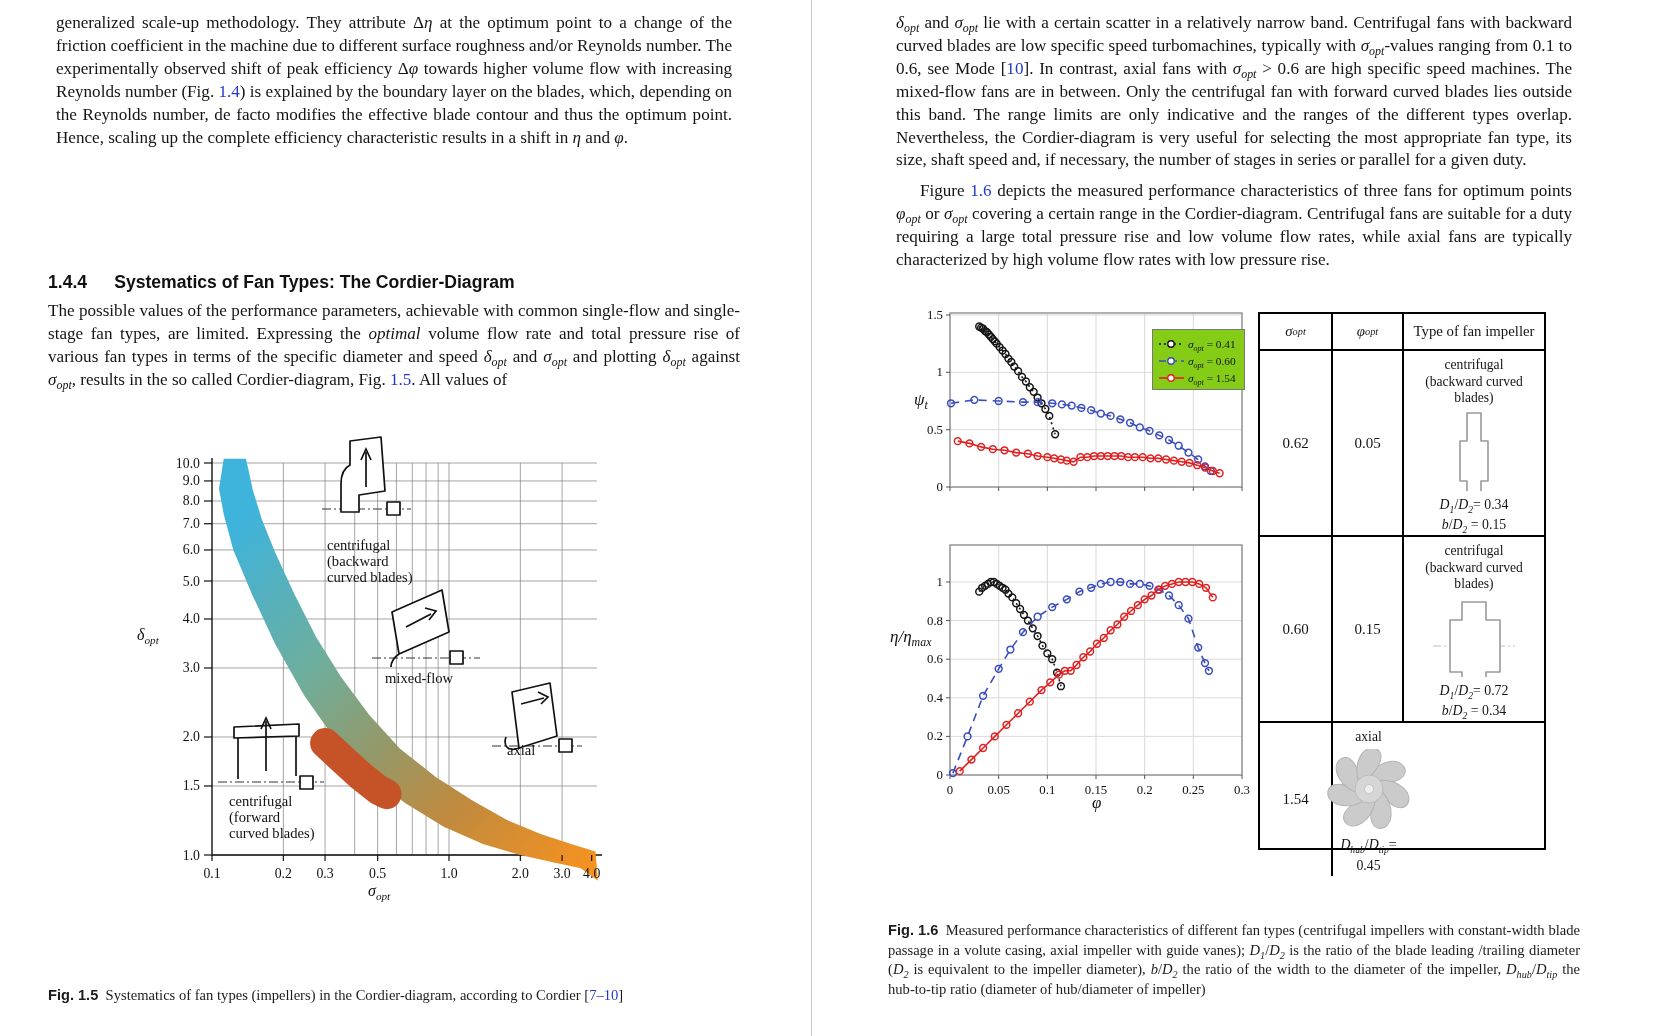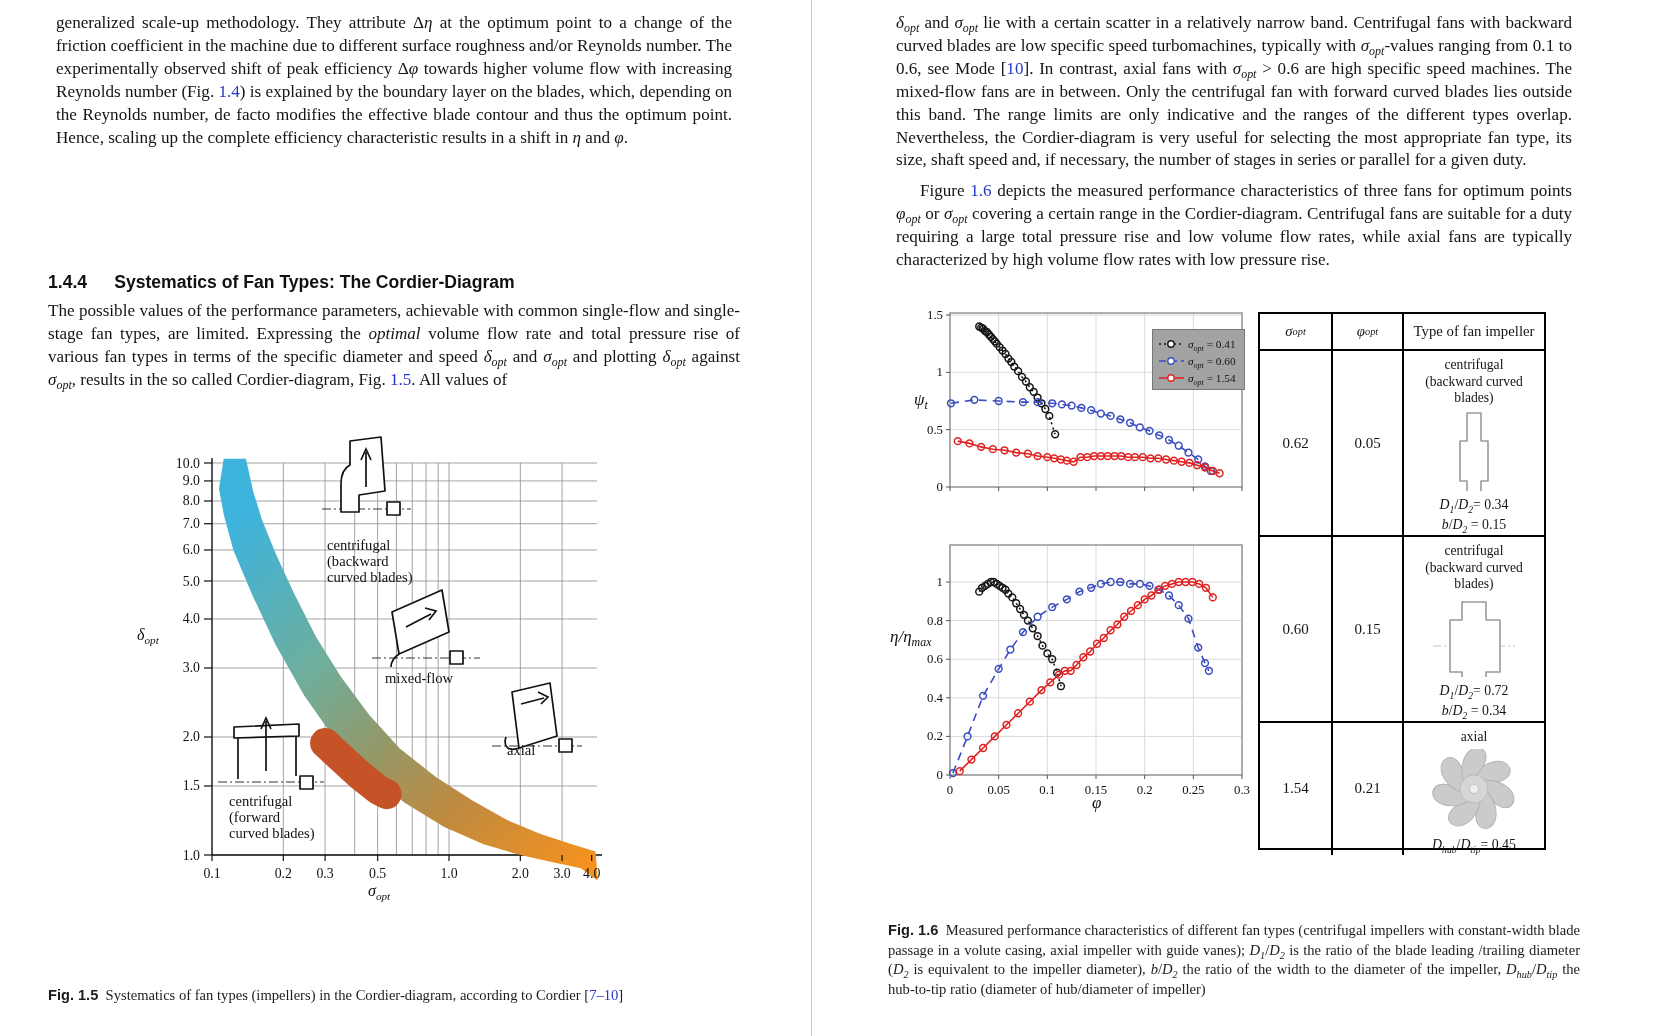--- a/index.html
+++ b/index.html
@@ -20,21 +20,21 @@
   .figlabel{font-family:"Liberation Sans",sans-serif;font-weight:bold;}
   .axlabel{position:absolute;font-style:italic;font-size:17px;color:#111;}
   .sketchlabel{position:absolute;font-size:14.6px;line-height:15.8px;color:#111;white-space:pre-line;}
   svg text{font-family:"Liberation Serif",serif;}
   .tick15{font-size:13.8px;fill:#111;}
   .tick16{font-size:12.8px;fill:#111;}
   .sk{fill:#fff;stroke:#111;stroke-width:1.7;stroke-linejoin:round;}
   .skl{fill:none;stroke:#111;stroke-width:1.7;}
   .dashdot{stroke:#333;stroke-width:1;stroke-dasharray:9 3 2 3;fill:none;}
   
-  .legend{position:absolute;left:1152px;top:329px;width:93px;height:61px;border:1px solid #777;background:#a3a3a3;box-sizing:border-box;padding:5px 4px 0 5px;z-index:5;}
+  .legend{position:absolute;left:1152px;top:329px;width:93px;height:61px;border:1px solid #777;background:#84cc16;box-sizing:border-box;padding:5px 4px 0 5px;z-index:5;}
   .legend .row{display:flex;align-items:center;gap:3px;height:17px;}
   .legend .lab{font-size:11.3px;white-space:nowrap;}
   .legend .lab sub{font-size:8px;}
   
   .t16{position:absolute;left:1258px;top:312px;width:288px;height:538px;border:2.2px solid #000;box-sizing:border-box;display:grid;grid-template-columns:73px 71px 1fr;grid-template-rows:37px 186px 186px 1fr;background:#fff;}
   .t16 .c{border-right:2.2px solid #000;border-bottom:2.2px solid #000;display:flex;align-items:center;justify-content:center;font-size:15px;}
   .t16 .c.col3{border-right:none;}
   .t16 .c.lastrow{border-bottom:none;}
   .t16 .c.head{font-size:14.8px;}
   .t16 .type{flex-direction:column;justify-content:flex-start;padding-top:6px;gap:3px;}
@@ -495,21 +495,20 @@
       <div class="tname">centrifugal<br>(backward curved blades)</div>
       <svg width="90" height="100">
         <line class="impdash" x1="4" y1="50" x2="86" y2="50"></line>
         <path class="imp" d="M33,6 h24 v18 h14 v52 h-14 v18 h-24 v-18 h-12 v-52 h12 z"></path>
       </svg>
       <div class="ratio"><i>D</i><sub>1</sub>/<i>D</i><sub>2</sub>= 0.72</div>
       <div class="ratio" style="margin-top:-4px;"><i>b</i>/<i>D</i><sub>2</sub> = 0.34</div>
     </div>
 
     <div class="c lastrow">1.54</div>
-    <div class="c lastrow">0.21</div>
     <div class="c col3 type lastrow">
       <div class="tname">axial</div>
       <svg width="110" height="82" viewBox="0 0 110 82">
         <g transform="translate(55,40)">
           <g fill="#cbcbcb" stroke="#b2b2b2" stroke-width="1">
             <path d="M0,-14 C12,-30 32,-32 36,-20 C38,-10 24,-4 8,-8 Z" transform="rotate(0)"></path>
             <path d="M0,-14 C12,-30 32,-32 36,-20 C38,-10 24,-4 8,-8 Z" transform="rotate(51)"></path>
             <path d="M0,-14 C12,-30 32,-32 36,-20 C38,-10 24,-4 8,-8 Z" transform="rotate(103)"></path>
             <path d="M0,-14 C12,-30 32,-32 36,-20 C38,-10 24,-4 8,-8 Z" transform="rotate(154)"></path>
             <path d="M0,-14 C12,-30 32,-32 36,-20 C38,-10 24,-4 8,-8 Z" transform="rotate(206)"></path>

